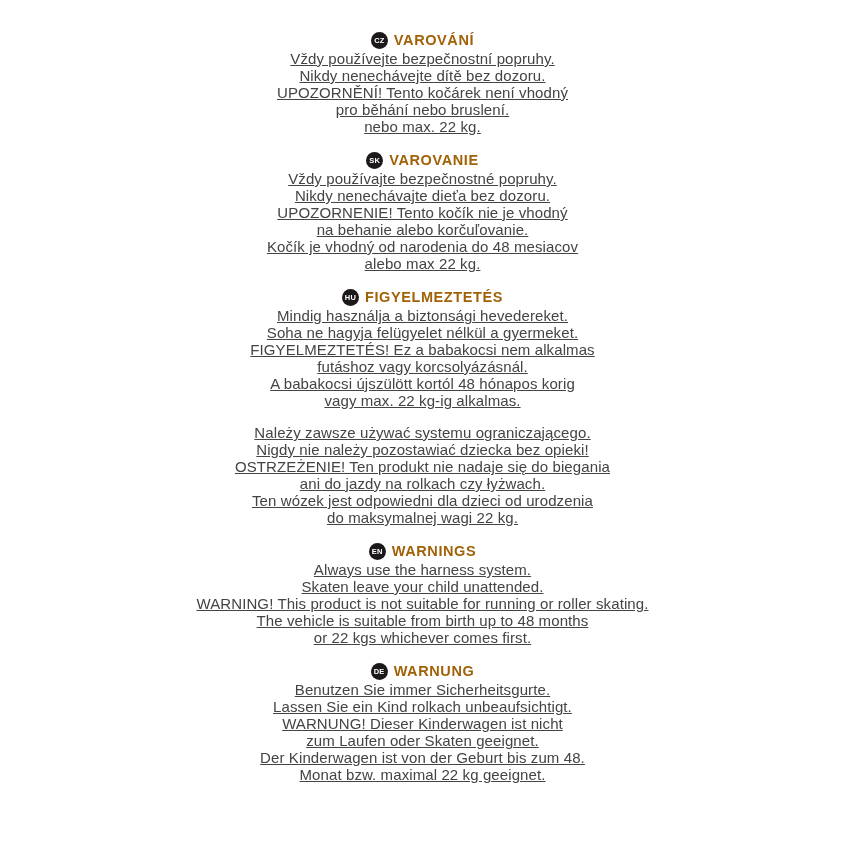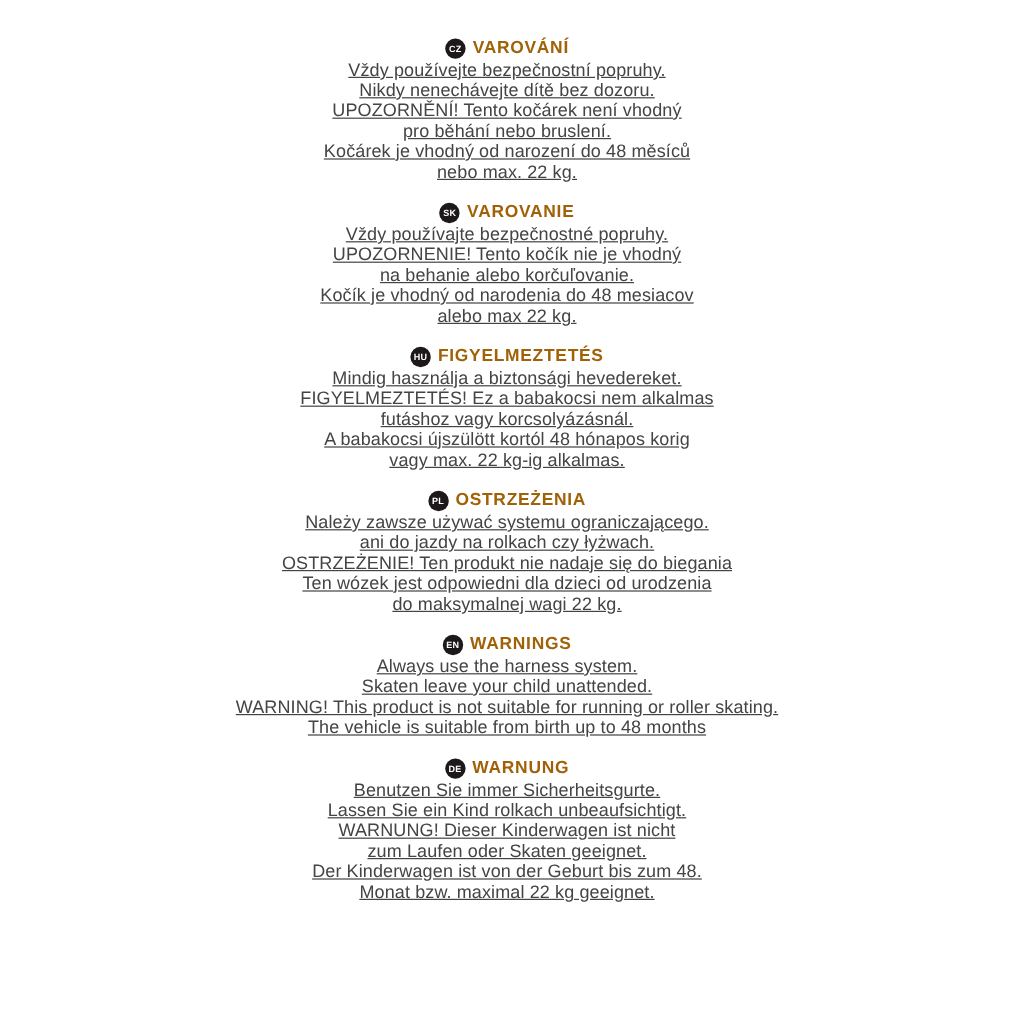--- a/index.html
+++ b/index.html
@@ -69,77 +69,76 @@
   <section class="warning-section">
     <div class="sec-header">
       <span class="badge">CZ</span>
       <span class="sec-title">VAROVÁNÍ</span>
     </div>
     <div class="sec-body">
       <div class="line">Vždy používejte bezpečnostní popruhy.</div>
       <div class="line">Nikdy nenechávejte dítě bez dozoru.</div>
       <div class="line">UPOZORNĚNÍ! Tento kočárek není vhodný</div>
       <div class="line">pro běhání nebo bruslení.</div>
-      <div class="line">Kočárek je vhodný od narození do 48 měsíců</div>
       <div class="line">nebo max. 22 kg.</div>
     </div>
   </section>
 
   <section class="warning-section">
     <div class="sec-header">
       <span class="badge">SK</span>
       <span class="sec-title">VAROVANIE</span>
     </div>
     <div class="sec-body">
       <div class="line">Vždy používajte bezpečnostné popruhy.</div>
+      <div class="line">Nikdy nenechávajte dieťa bez dozoru.</div>
       <div class="line">UPOZORNENIE! Tento kočík nie je vhodný</div>
       <div class="line">na behanie alebo korčuľovanie.</div>
       <div class="line">Kočík je vhodný od narodenia do 48 mesiacov</div>
       <div class="line">alebo max 22 kg.</div>
     </div>
   </section>
 
   <section class="warning-section">
     <div class="sec-header">
       <span class="badge">HU</span>
       <span class="sec-title">FIGYELMEZTETÉS</span>
     </div>
     <div class="sec-body">
       <div class="line">Mindig használja a biztonsági hevedereket.</div>
+      <div class="line">Soha ne hagyja felügyelet nélkül a gyermeket.</div>
       <div class="line">FIGYELMEZTETÉS! Ez a babakocsi nem alkalmas</div>
       <div class="line">futáshoz vagy korcsolyázásnál.</div>
       <div class="line">A babakocsi újszülött kortól 48 hónapos korig</div>
       <div class="line">vagy max. 22 kg-ig alkalmas.</div>
     </div>
   </section>
 
   <section class="warning-section">
-    <div class="sec-header">
-      <span class="badge">PL</span>
-      <span class="sec-title">OSTRZEŻENIA</span>
-    </div>
     <div class="sec-body">
       <div class="line">Należy zawsze używać systemu ograniczającego.</div>
+      <div class="line">Nigdy nie należy pozostawiać dziecka bez opieki!</div>
+      <div class="line">OSTRZEŻENIE! Ten produkt nie nadaje się do biegania</div>
       <div class="line">ani do jazdy na rolkach czy łyżwach.</div>
-      <div class="line">OSTRZEŻENIE! Ten produkt nie nadaje się do biegania</div>
       <div class="line">Ten wózek jest odpowiedni dla dzieci od urodzenia</div>
       <div class="line">do maksymalnej wagi 22 kg.</div>
     </div>
   </section>
 
   <section class="warning-section">
     <div class="sec-header">
       <span class="badge">EN</span>
       <span class="sec-title">WARNINGS</span>
     </div>
     <div class="sec-body">
       <div class="line">Always use the harness system.</div>
       <div class="line">Skaten leave your child unattended.</div>
       <div class="line">WARNING! This product is not suitable for running or roller skating.</div>
       <div class="line">The vehicle is suitable from birth up to 48 months</div>
+      <div class="line">or 22 kgs whichever comes first.</div>
     </div>
   </section>
 
   <section class="warning-section">
     <div class="sec-header">
       <span class="badge">DE</span>
       <span class="sec-title">WARNUNG</span>
     </div>
     <div class="sec-body">
       <div class="line">Benutzen Sie immer Sicherheitsgurte.</div>

